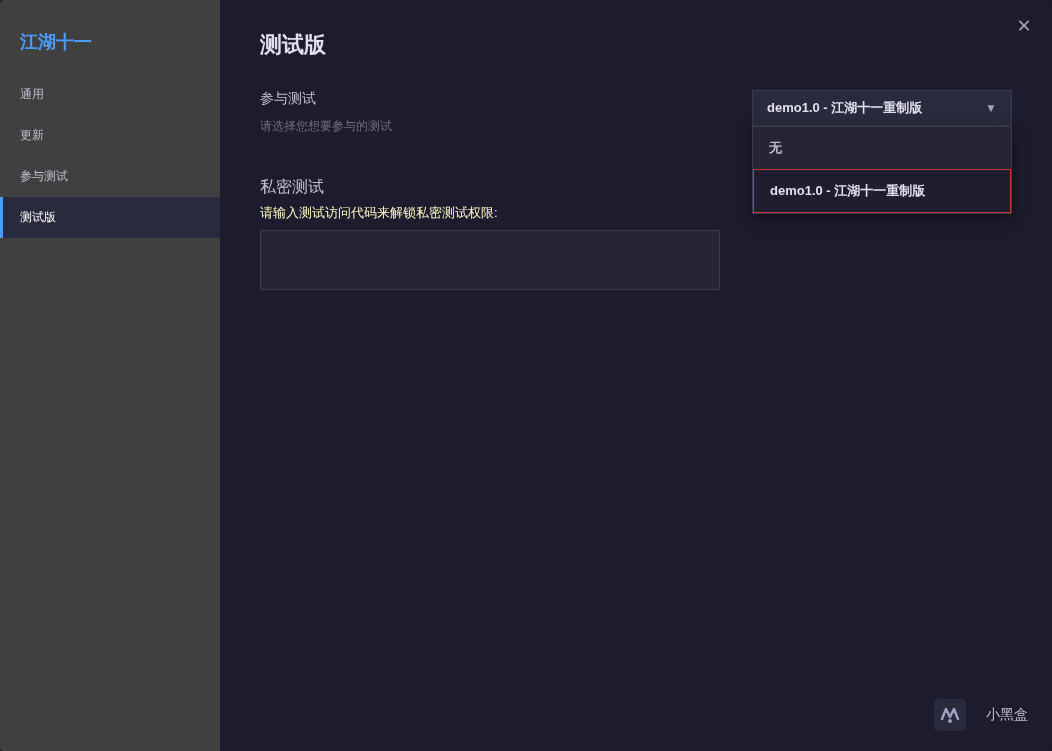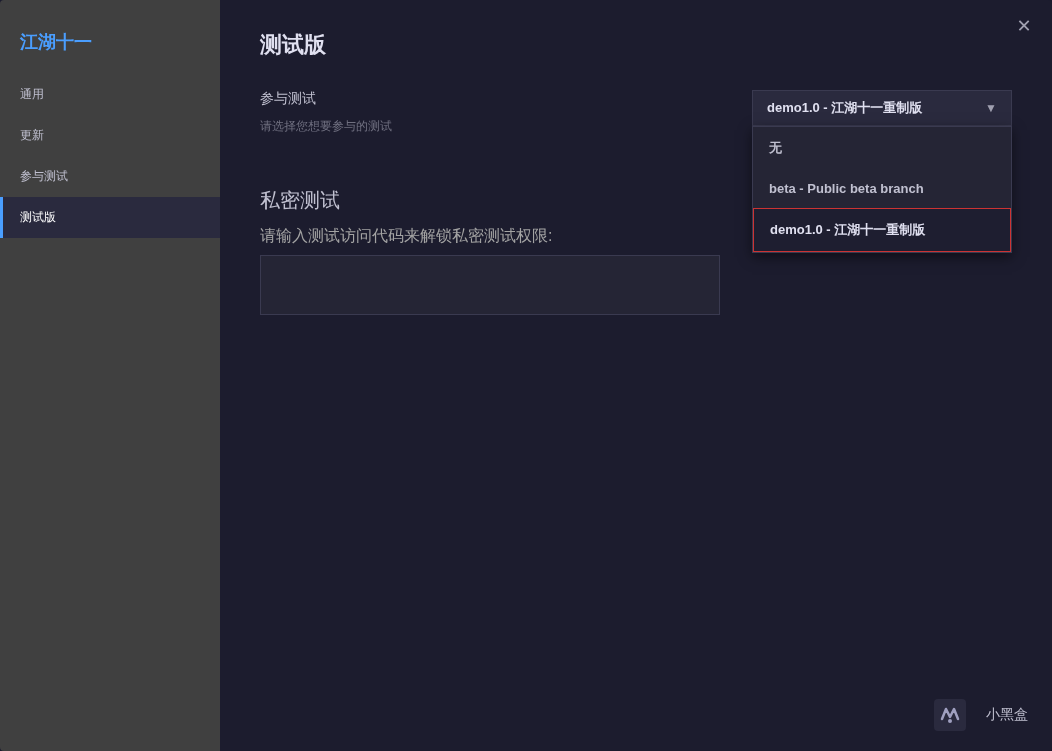--- a/index.html
+++ b/index.html
@@ -108,21 +108,21 @@
 
     .section-label {
       font-size: 14px;
       color: #c0c0d0;
       margin-bottom: 10px;
     }
 
     .section-hint {
       font-size: 12px;
       color: #707080;
-      margin-bottom: 22px;
+      margin-bottom: 12px;
     }
 
     .participate-row {
       display: flex;
       align-items: flex-start;
       justify-content: space-between;
       margin-bottom: 30px;
     }
 
     .participate-right {
@@ -151,28 +151,28 @@
     .dropdown-chevron {
       color: #a0a0b0;
       font-size: 12px;
     }
 
     .private-beta-section {
       margin-top: 10px;
     }
 
     .private-beta-label {
-      font-size: 20px;
-      color: #c0c0d0;
-      margin-bottom: 12px;
+      font-size: 16px;
+      color: #c0c0d0;
+      margin-bottom: 6px;
     }
 
     .private-beta-hint {
-      font-size: 16px;
-      color: #a3a3a3;
+      font-size: 13px;
+      color: #fef9c3;
       margin-bottom: 8px;
     }
 
     .code-input {
       width: 460px;
       height: 60px;
       background: #252535;
       border: 1px solid #3a3a50;
       color: #e0e0f0;
       padding: 8px 10px;
@@ -262,21 +262,20 @@
         </div>
         <div class="participate-right">
 
           <div class="dropdown-btn">
             <span>demo1.0 - 江湖十一重制版</span>
             <span class="dropdown-chevron">▼</span>
           </div>
 
           <div class="dropdown-menu">
             <div class="dropdown-item">无</div>
-            <div class="dropdown-item">beta - Public beta branch</div>
             <div class="dropdown-item selected">demo1.0 - 江湖十一重制版</div>
           </div>
         </div>
       </div>
 
       <div class="private-beta-section">
         <div class="private-beta-label">私密测试</div>
         <div class="private-beta-hint">请输入测试访问代码来解锁私密测试权限:</div>
         <textarea class="code-input" placeholder="" style=""></textarea>
       </div>

